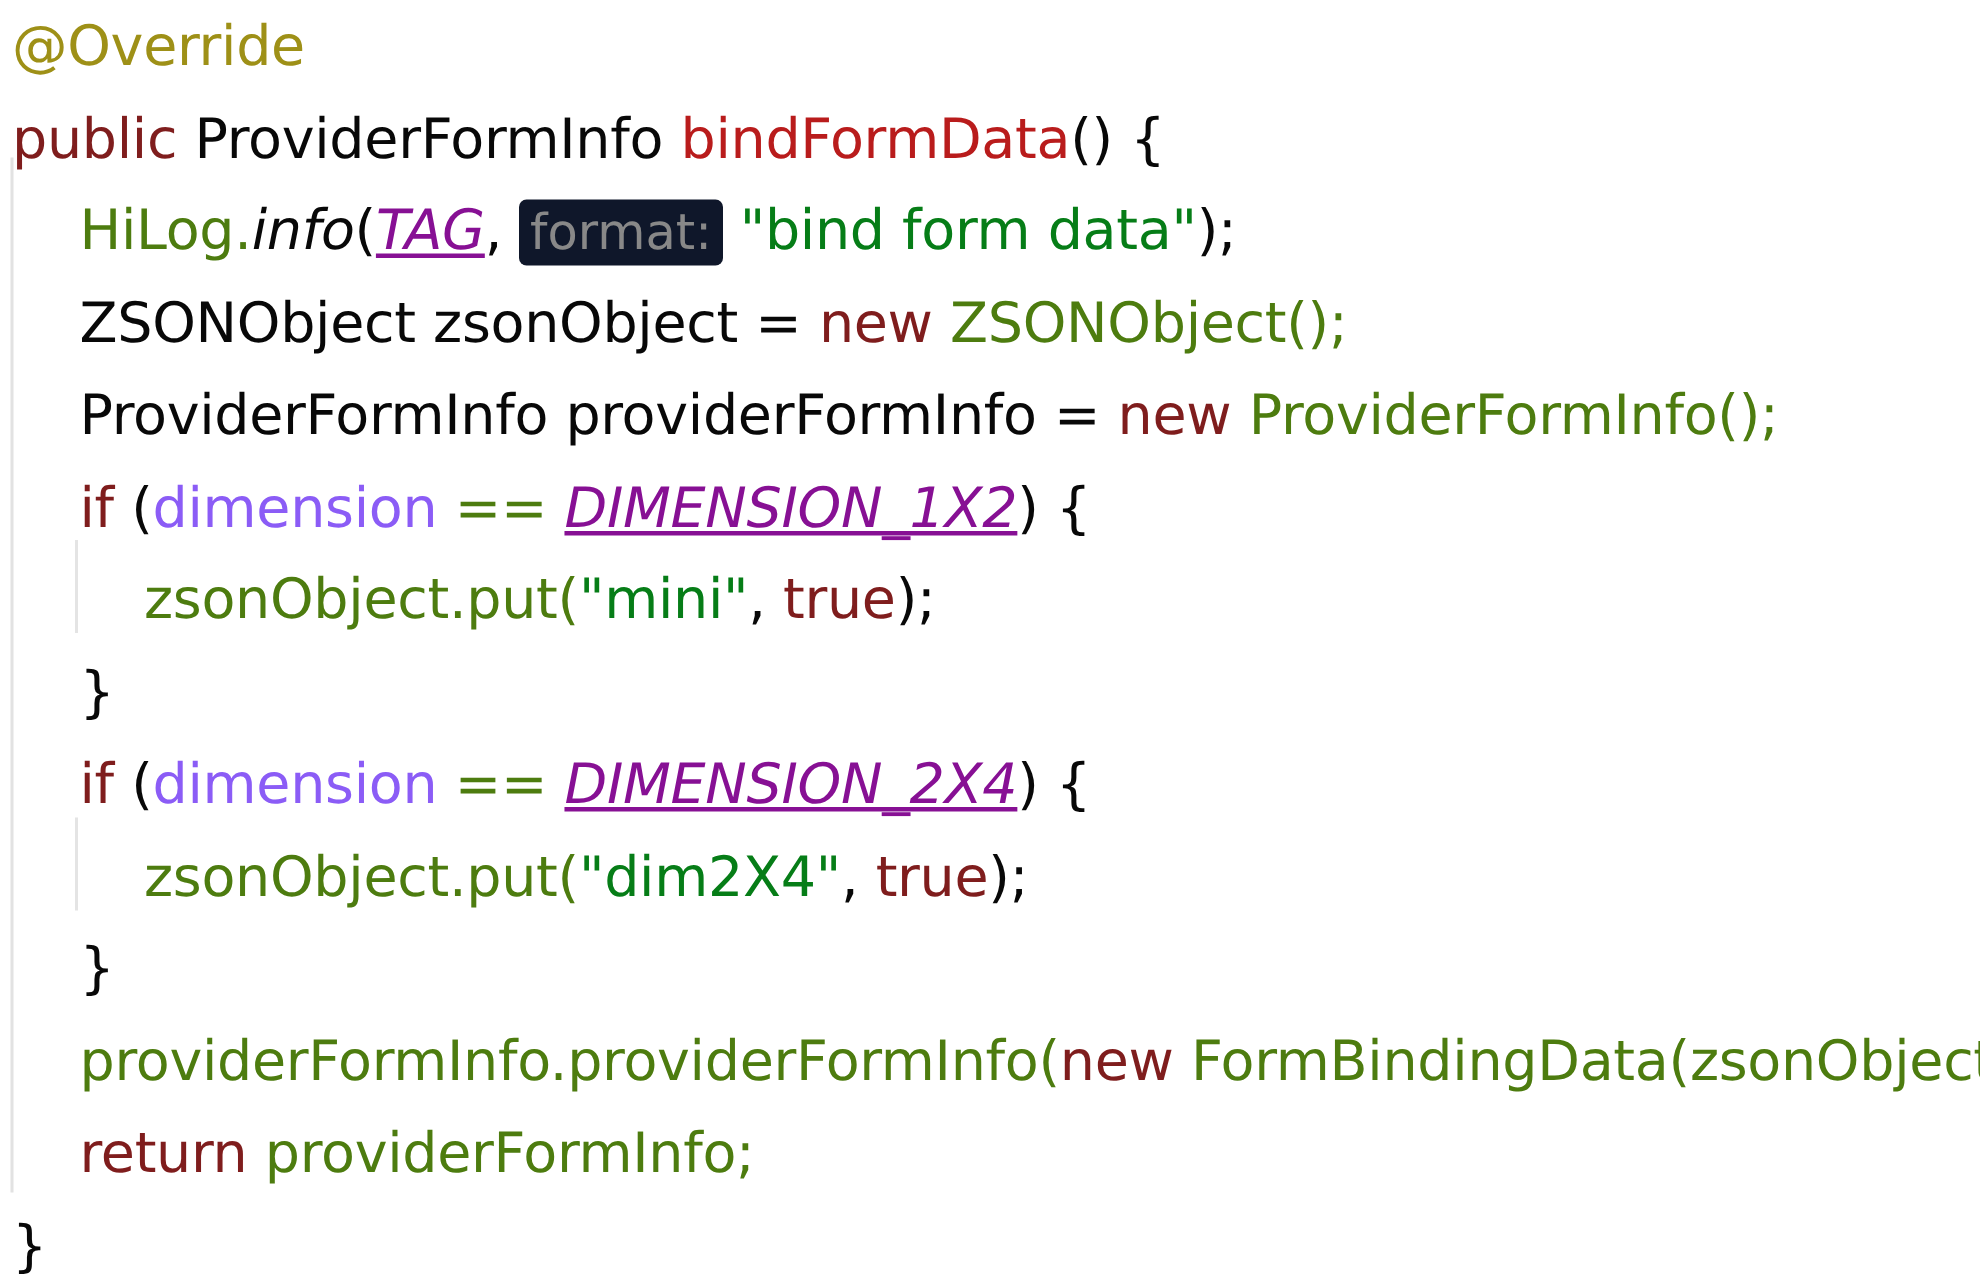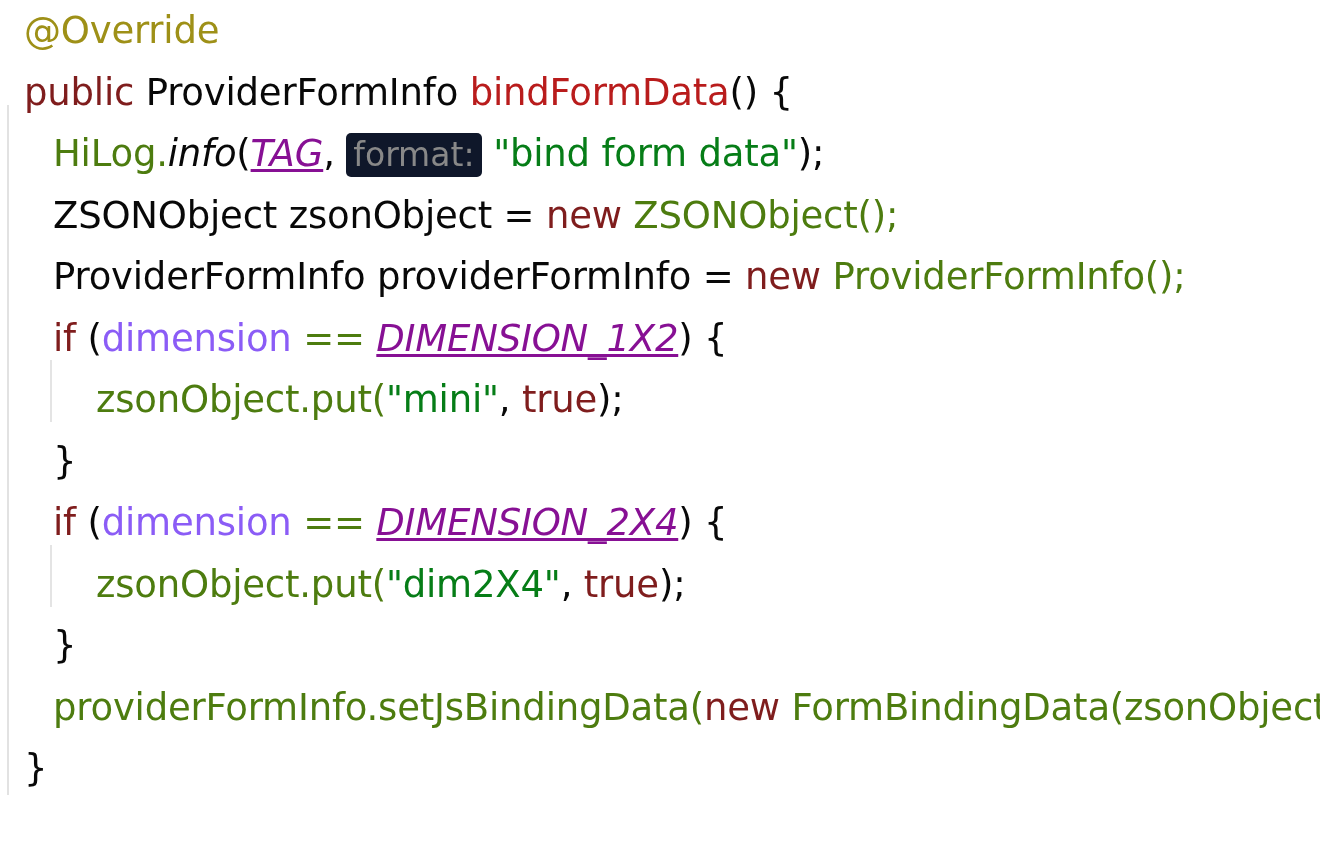--- a/index.html
+++ b/index.html
@@ -29,21 +29,21 @@
   }
   .code-line {
     position: relative;
     height: 61.5px;
     line-height: 61.5px;
     white-space: pre;
     color: #080808;
     letter-spacing: -0.2px;
   }
   
-  .ind0 { padding-left: 24px; }
+  .ind0 { padding-left: 8px; }
   .ind1 { padding-left: 53px; }
   .ind2 { padding-left: 96px; }
 
   
   .guide {
     position: absolute;
     width: 2px;
     background: #d8d8d8;
   }
   .guide-outer {
@@ -110,17 +110,18 @@
       <div class="code-line ind0"><span class="tok-keyword">public</span><span class="tok-plain"> </span><span class="tok-classname">ProviderFormInfo</span><span class="tok-plain"> </span><span class="tok-method-decl">bindFormData</span><span class="tok-punct">() {</span></div>
       <div class="code-line ind1"><span class="tok-plain">HiLog.</span><span class="tok-static-method">info</span><span class="tok-punct">(</span><span class="tok-static-field">TAG</span><span class="tok-punct">, </span><span class="param-hint">format:</span><span class="tok-plain"> </span><span class="tok-string">"bind form data"</span><span class="tok-punct">);</span></div>
       <div class="code-line ind1"><span class="tok-classname">ZSONObject zsonObject = </span><span class="tok-keyword">new</span><span class="tok-plain"> ZSONObject();</span></div>
       <div class="code-line ind1"><span class="tok-classname">ProviderFormInfo providerFormInfo = </span><span class="tok-keyword">new</span><span class="tok-plain"> ProviderFormInfo();</span></div>
       <div class="code-line ind1"><span class="tok-keyword">if</span><span class="tok-punct"> (</span><span class="tok-field">dimension</span><span class="tok-plain"> == </span><span class="tok-static-field">DIMENSION_1X2</span><span class="tok-punct">) {</span></div>
       <div class="code-line ind2"><span class="tok-plain">zsonObject.put(</span><span class="tok-string">"mini"</span><span class="tok-punct">, </span><span class="tok-keyword">true</span><span class="tok-punct">);</span></div>
       <div class="code-line ind1"><span class="tok-punct">}</span></div>
       <div class="code-line ind1"><span class="tok-keyword">if</span><span class="tok-punct"> (</span><span class="tok-field">dimension</span><span class="tok-plain"> == </span><span class="tok-static-field">DIMENSION_2X4</span><span class="tok-punct">) {</span></div>
       <div class="code-line ind2"><span class="tok-plain">zsonObject.put(</span><span class="tok-string">"dim2X4"</span><span class="tok-punct">, </span><span class="tok-keyword">true</span><span class="tok-punct">);</span></div>
       <div class="code-line ind1"><span class="tok-punct">}</span></div>
-      <div class="code-line ind1"><span class="tok-plain">providerFormInfo.setJsBindingData(</span><span class="tok-keyword">new</span><span class="tok-plain"> FormBindingData(zsonObject));</span></div>
+      <div class="code-line ind1"><span class="tok-plain">providerFormInfo.providerFormInfo(</span><span class="tok-keyword">new</span><span class="tok-plain"> FormBindingData(zsonObject));</span></div>
+      <div class="code-line ind1"><span class="tok-keyword">return</span><span class="tok-plain"> providerFormInfo;</span></div>
       <div class="code-line ind0"><span class="tok-punct">}</span></div>
     </div>
 
 </div>
 
 </body></html>

